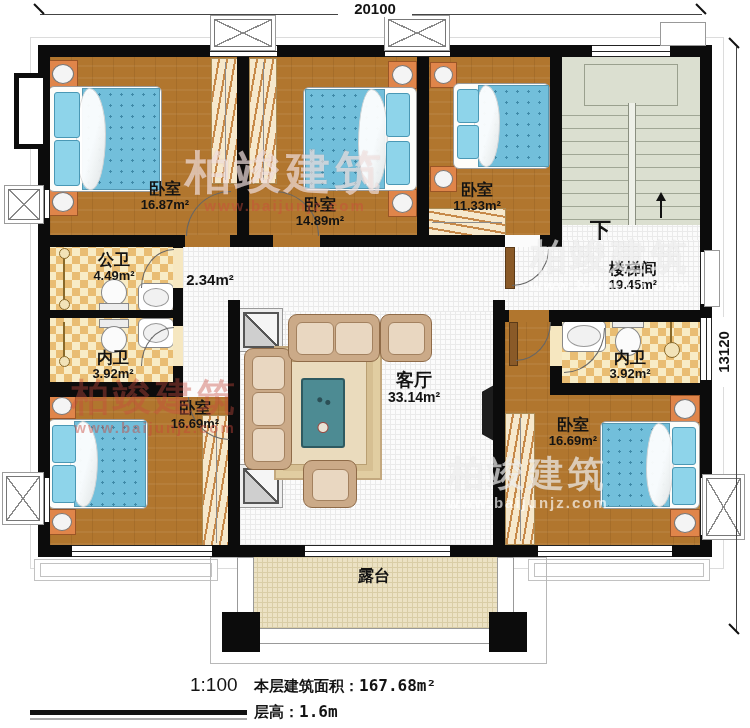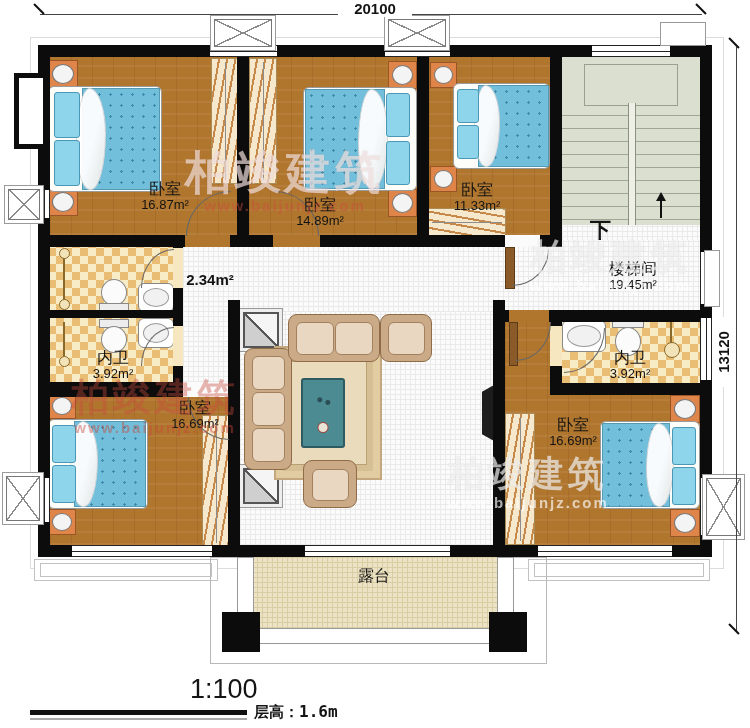--- a/index.html
+++ b/index.html
@@ -69,21 +69,21 @@
   .sink{position:absolute;background:#fff;border:1px solid #888;border-radius:6px;}
   .sink::after{content:"";position:absolute;inset:4px;border:1px solid #999;border-radius:50%;background:#f1f1f1;}
   .knob{position:absolute;background:#f2e3b8;border:1px solid #8a6a2a;border-radius:50%;}
   .stem{position:absolute;background:#8a6a2a;}
   
   .treads{position:absolute;background:repeating-linear-gradient(to bottom,transparent 0 12px,#a0a695 12px 13px);}
   .divider{position:absolute;border-left:1px solid #8a8f80;border-right:1px solid #8a8f80;}
   .arrow-line{position:absolute;background:#111;}
   .arrow-head{position:absolute;width:0;height:0;border-left:5px solid transparent;border-right:5px solid transparent;border-bottom:9px solid #111;}
   
-  .rlab{position:absolute;text-align:center;font-weight:normal;color:#131313;line-height:1.12;}
+  .rlab{position:absolute;text-align:center;font-weight:bold;color:#131313;line-height:1.12;}
   .rname{font-size:16px;display:block;}
   .rarea{font-size:13px;display:block;}
   .small-lab{font-size:15px;font-weight:bold;}
   
   .wm{position:absolute;text-align:center;pointer-events:none;line-height:1.05;}
   .wm .b{display:block;font-weight:bold;letter-spacing:4px;}
   .wm .u{display:block;font-weight:bold;letter-spacing:2px;font-size:15px;margin-top:2px;}
   .wm-white .b{color:rgba(255,255,255,.62);text-shadow:0 0 1px rgba(120,120,120,.25);}
   .wm-white .u{color:rgba(255,255,255,.66);}
   .wm-red .b{color:rgba(200,75,62,.40);}
@@ -91,21 +91,21 @@
   .wm-mix .b{color:rgba(255,255,255,.58);text-shadow:0 0 1px rgba(160,60,50,.3);}
   .wm-mix .u{color:rgba(205,75,60,.45);}
   
   .dim-line{position:absolute;background:#444;}
   .tick{position:absolute;width:14px;height:2px;background:#111;transform:rotate(45deg);}
   .dim-lab{position:absolute;font-size:15px;font-weight:bold;background:#fff;text-align:center;}
   
   .sill{position:absolute;background:#fff;border:1px solid #c2c2c2;}
   
   .tb-title{position:absolute;font-weight:bold;font-size:31px;letter-spacing:1px;}
-  .tb-scale{position:absolute;font-size:27px;font-weight:500;}
+  .tb-scale{position:absolute;font-size:19px;font-weight:500;}
   .tb-rule1{position:absolute;background:#111;}
   .tb-rule2{position:absolute;background:#aaa;}
   .tb-line{position:absolute;font-size:15px;font-weight:bold;}
   .tb-line .val{font-family:"DejaVu Sans Mono","Liberation Mono",monospace;font-size:16px;}
 </style>
 </head>
 <body>
 
 <div class="page">
 
@@ -301,26 +301,34 @@
     <span class="rarea">14.89m²</span>
   </div>
   <div class="rlab" style="left:427px;top:181px;width:100px;">
     <span class="rname">卧室</span>
     <span class="rarea">11.33m²</span>
   </div>
   <div class="rlab" style="left:583px;top:260px;width:100px;">
     <span class="rname">楼梯间</span>
     <span class="rarea">19.45m²</span>
   </div>
+  <div class="rlab" style="left:79px;top:251px;width:70px;">
+    <span class="rname">公卫</span>
+    <span class="rarea">4.49m²</span>
+  </div>
   <div class="rlab" style="left:78px;top:349px;width:70px;">
     <span class="rname">内卫</span>
     <span class="rarea">3.92m²</span>
   </div>
   <div class="rlab small-lab" style="left:170px;top:272px;width:80px;">
     <span>2.34m²</span>
+  </div>
+  <div class="rlab" style="left:364px;top:370px;width:100px;">
+    <span class="rname" style="font-size:18px;">客厅</span>
+    <span class="rarea" style="font-size:14px;">33.14m²</span>
   </div>
   <div class="rlab" style="left:595px;top:349px;width:70px;">
     <span class="rname">内卫</span>
     <span class="rarea">3.92m²</span>
   </div>
   <div class="rlab" style="left:145px;top:399px;width:100px;">
     <span class="rname">卧室</span>
     <span class="rarea">16.69m²</span>
   </div>
   <div class="rlab" style="left:523px;top:416px;width:100px;">
@@ -353,17 +361,20 @@
   <div class="tick" style="left:694px;top:8px;"></div>
   <div class="dim-lab" style="left:338px;top:0px;width:74px;height:17px;">20100</div>
   <div class="dim-line" style="left:736px;top:47px;width:1px;height:585px;"></div>
   <div class="tick" style="left:727px;top:42px;"></div>
   <div class="tick" style="left:727px;top:628px;"></div>
   <div class="dim-lab" style="left:689px;top:343px;width:70px;height:18px;transform:rotate(-90deg);">13120</div>
 
   <div class="tb-scale" style="left:190px;top:674px;"><span>1:100</span></div>
   <div class="tb-rule1" style="left:30px;top:710px;width:217px;height:5px;"></div>
   <div class="tb-rule2" style="left:30px;top:718px;width:217px;height:2px;"></div>
+  <div class="tb-line" style="left:254px;top:676px;">
+    <span>本层建筑面积：</span><span class="val">167.68m²</span>
+  </div>
   <div class="tb-line" style="left:254px;top:702px;">
     <span>层高：</span><span class="val">1.6m</span>
   </div>
 
 </div>
 
 </body></html>

